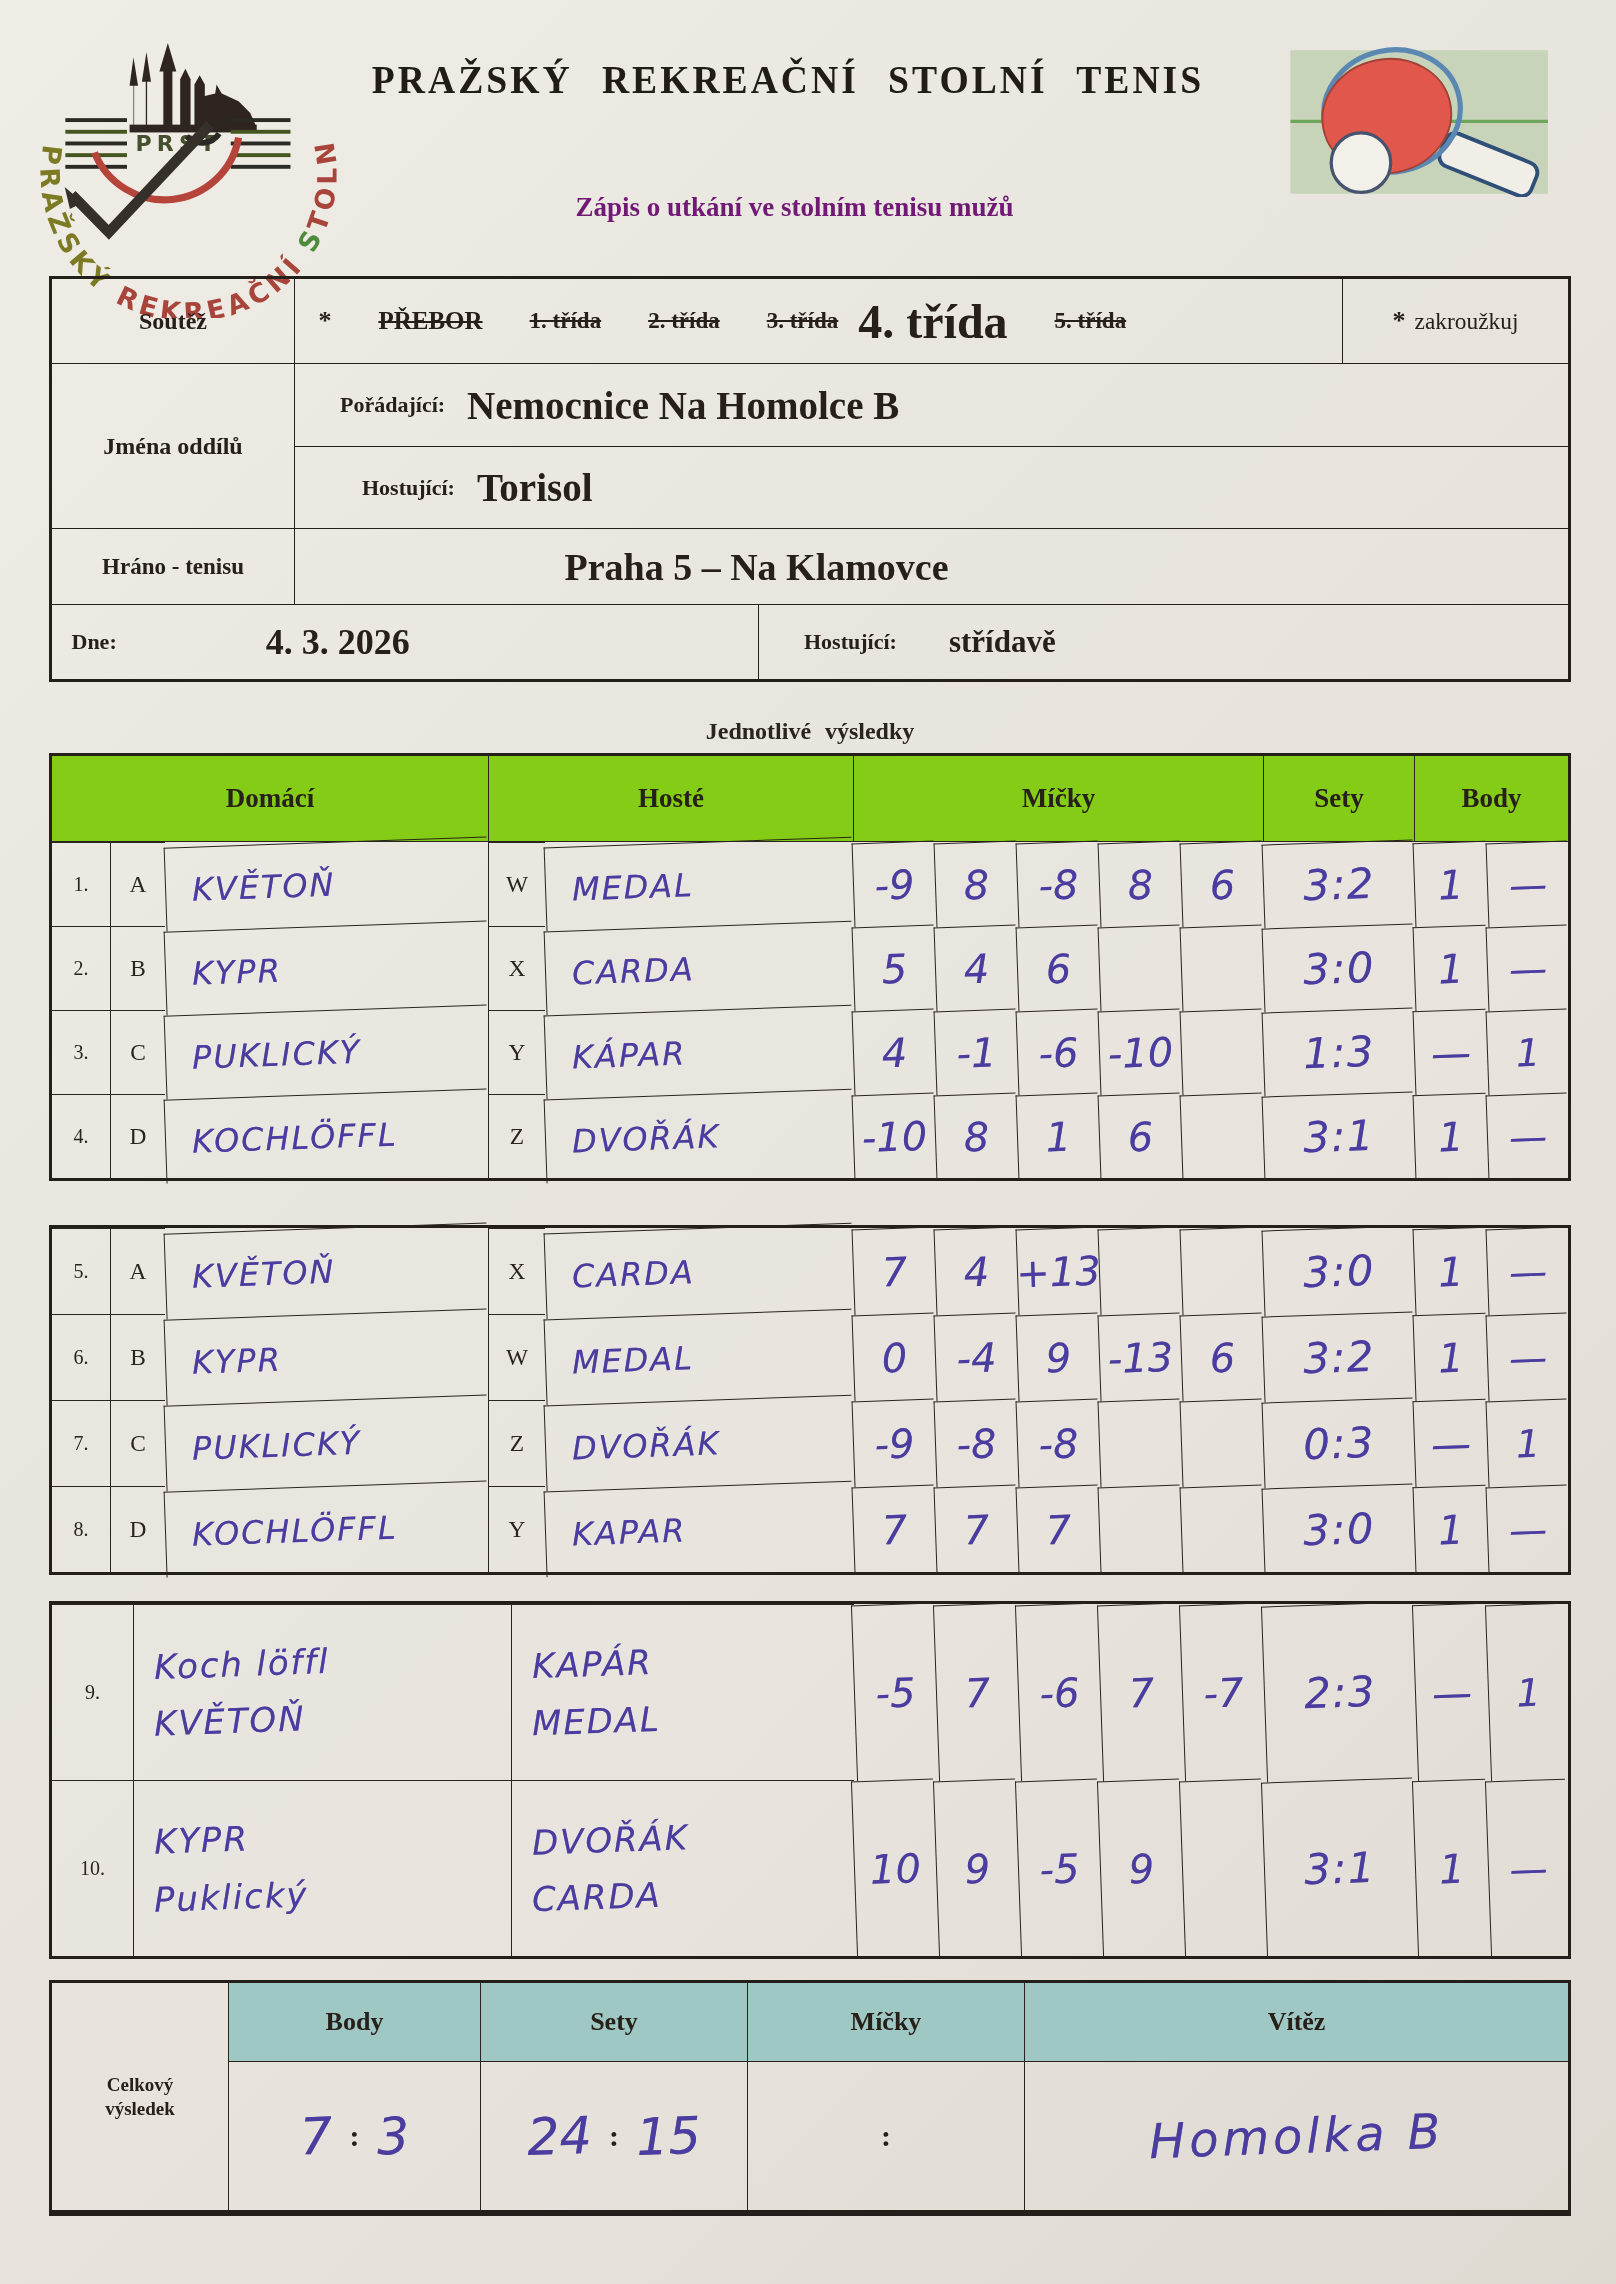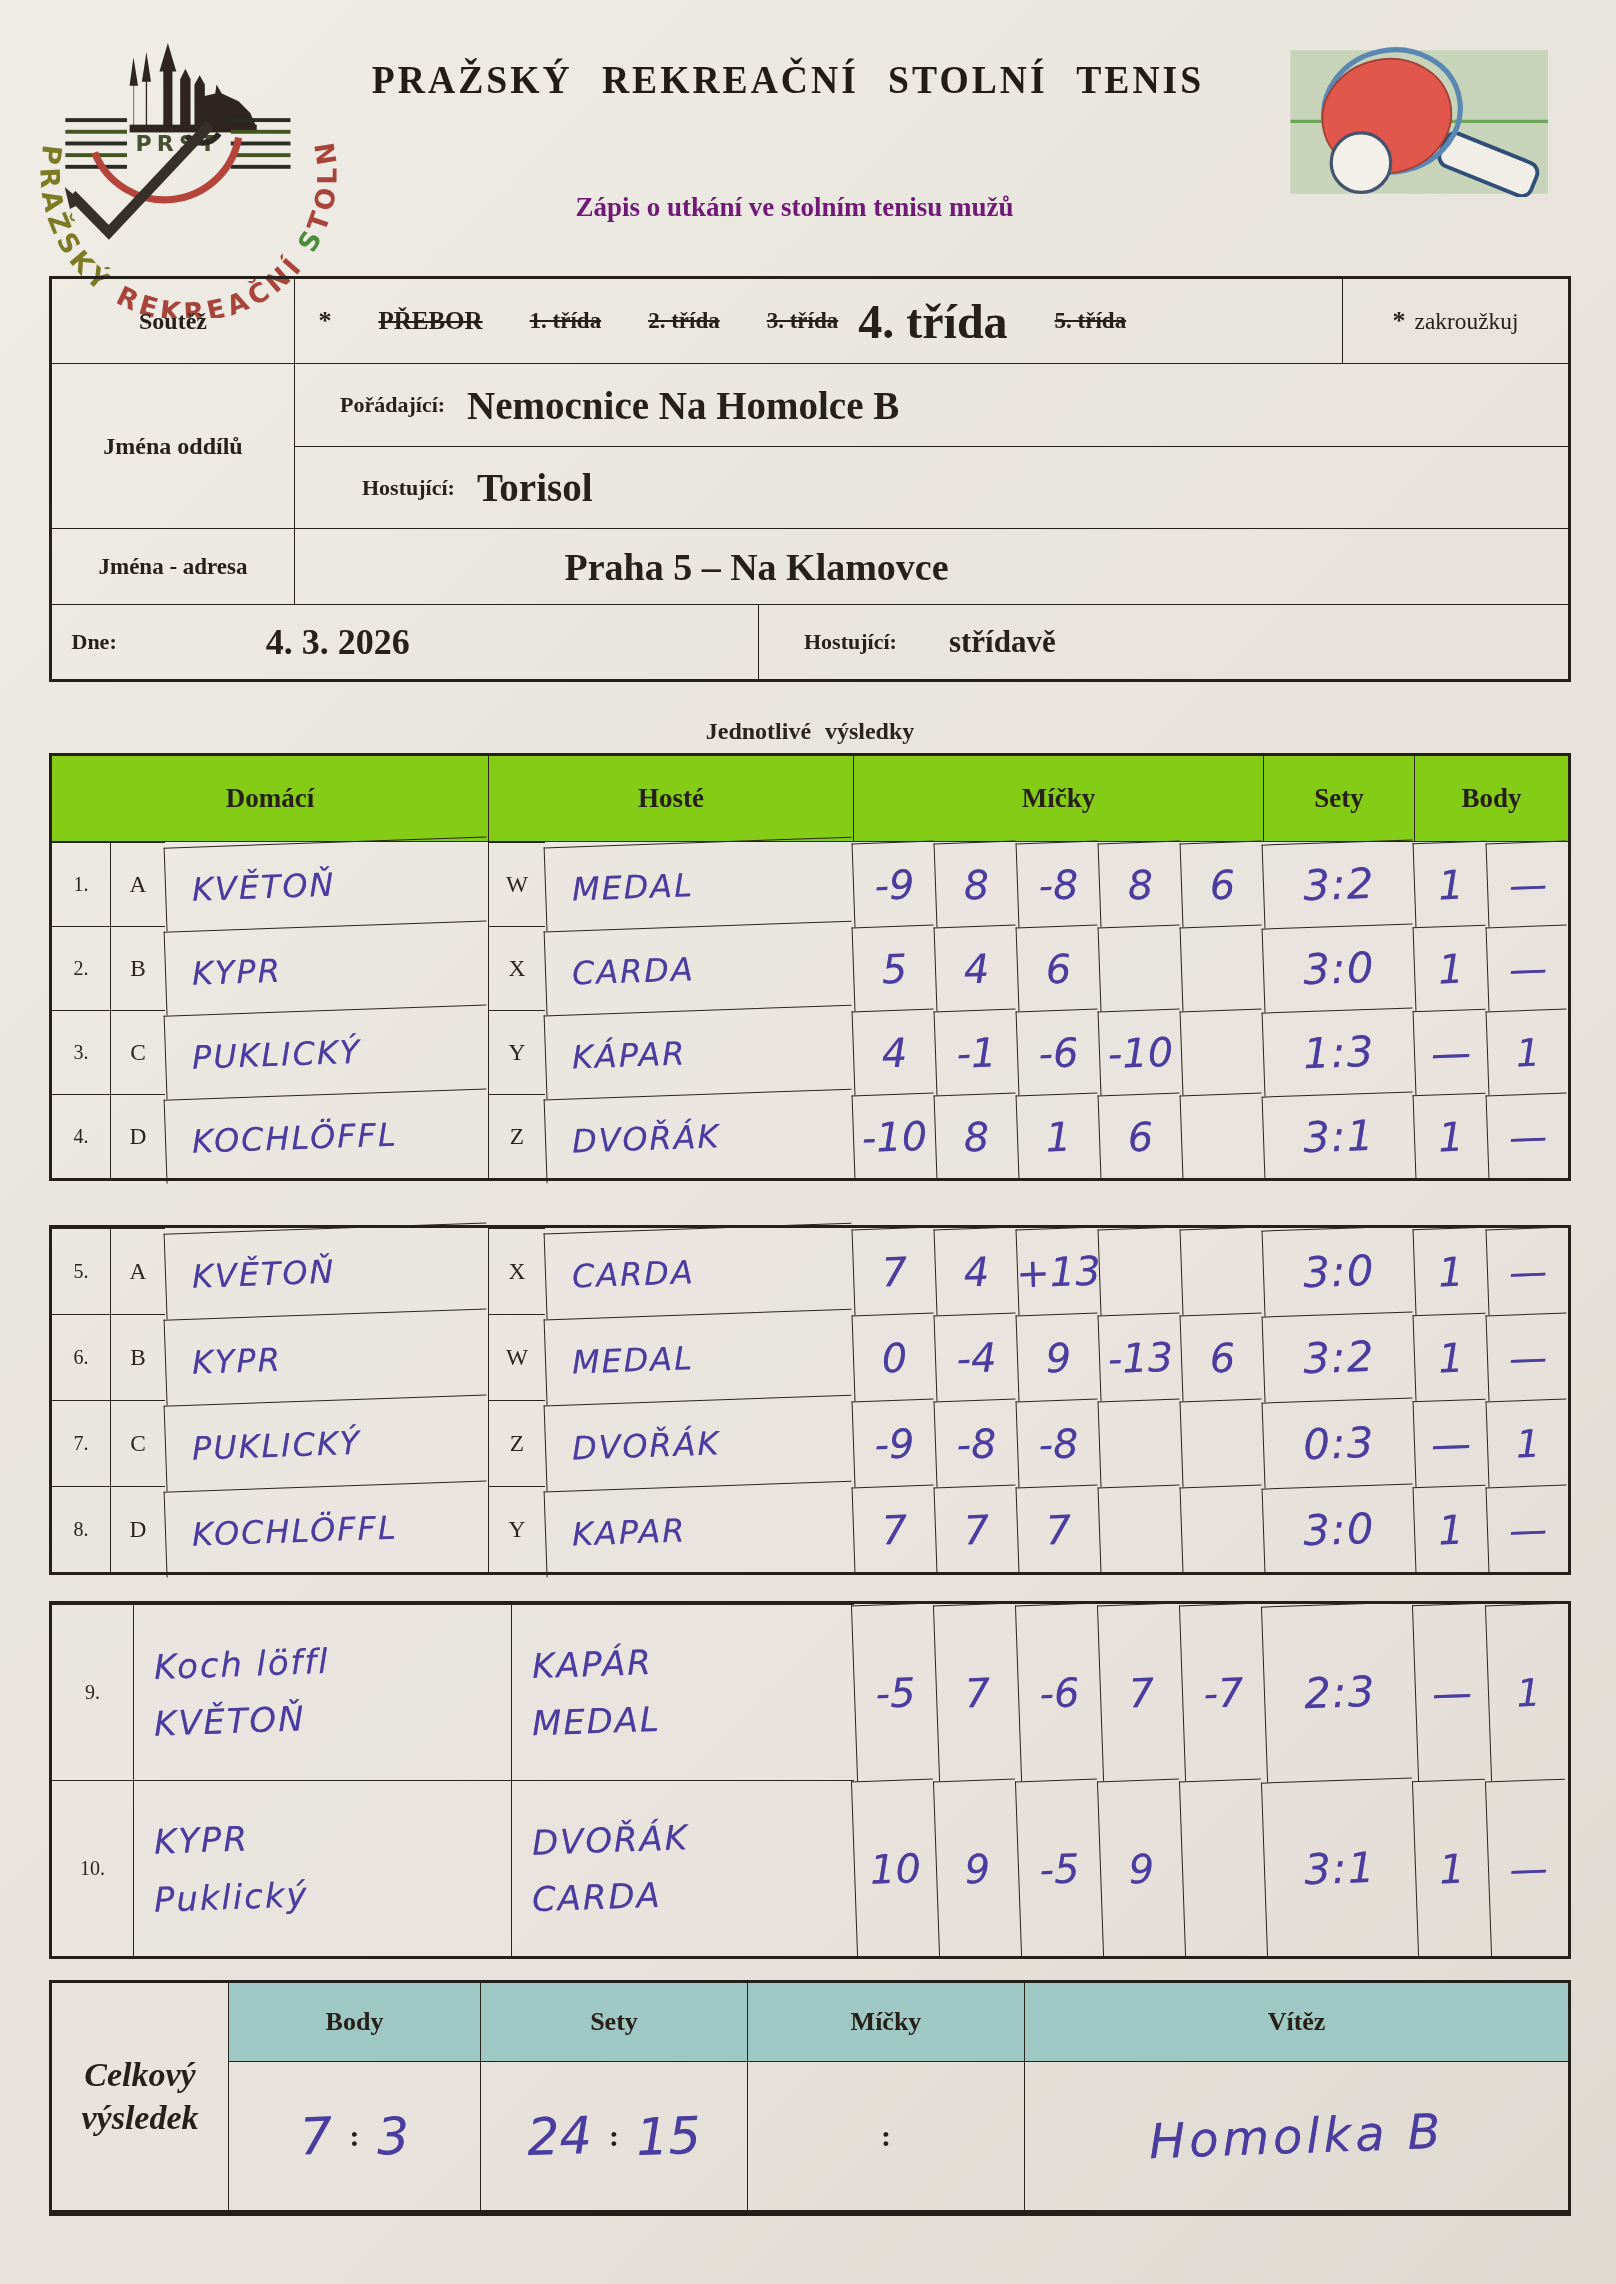--- a/index.html
+++ b/index.html
@@ -74,21 +74,21 @@
   
   .summary{left:49px;top:1980px;width:1522px;display:grid;box-sizing:border-box;
     grid-template-columns:176px 252px 267px 277px 1fr;
     grid-template-rows:79px 148px;border:3.9px solid #241f1a;border-bottom-width:6.5px;}
   .scell{border-left:1.9px solid #2a241e;box-sizing:border-box;
     display:flex;align-items:center;justify-content:center;}
   .shead{background:#9fc7c3;border-bottom:1.9px solid #2a241e;
     font-weight:bold;font-size:26px;}
   .slabel{grid-row:1 / span 2;grid-column:1;border-left:none;
     display:flex;flex-direction:column;align-items:center;justify-content:center;
-    font-weight:bold;font-size:34px;line-height:1.25;font-style:italic;}
+    font-weight:bold;font-size:19px;line-height:1.25;}
   .scolon{font-weight:bold;font-size:30px;color:#241f1a;margin:0 17px;font-style:normal;
     font-family:"Liberation Serif",serif;transform:none;display:inline-block;}
   .sval{display:flex;align-items:center;justify-content:center;}
   .sval .ink-num{font-size:51px;}
   .vitez-ink{font-size:48px;letter-spacing:3.9px;}
 </style>
 </head>
 <body>
 
 <svg class="abs" style="left:9.7px;top:39px;" width="354" height="279" viewBox="0 0 545 430">
@@ -174,21 +174,21 @@
         <span class="bigval" style="margin-left:22px;">Nemocnice Na Homolce B</span>
       </div>
       <div style="flex:1;border-top:1.9px solid #241f1a;display:flex;align-items:center;">
         <span class="fldlabel" style="margin-left:67px;">Hostující:</span>
         <span class="bigval" style="margin-left:22px;">Torisol</span>
       </div>
     </div>
   </div>
 
   <div class="irow bt" style="height:76px;">
-    <div class="lblcell br" style="width:243px;font-size:23px;">Jména - adresa</div>
+    <div class="lblcell br" style="width:243px;font-size:23px;">Hráno - tenisu</div>
     <div style="flex:1;display:flex;align-items:center;justify-content:center;padding-right:350px;">
       <span class="bigval" style="font-size:38px;">Praha 5 – Na Klamovce</span>
     </div>
   </div>
 
   <div class="irow bt" style="height:75px;">
     <div style="width:706px;display:flex;align-items:center;">
       <span class="fldlabel" style="margin-left:19.5px;">Dne:</span>
       <span class="bigval" style="font-size:36px;margin-left:149px;">4. 3. 2026</span>
     </div>

